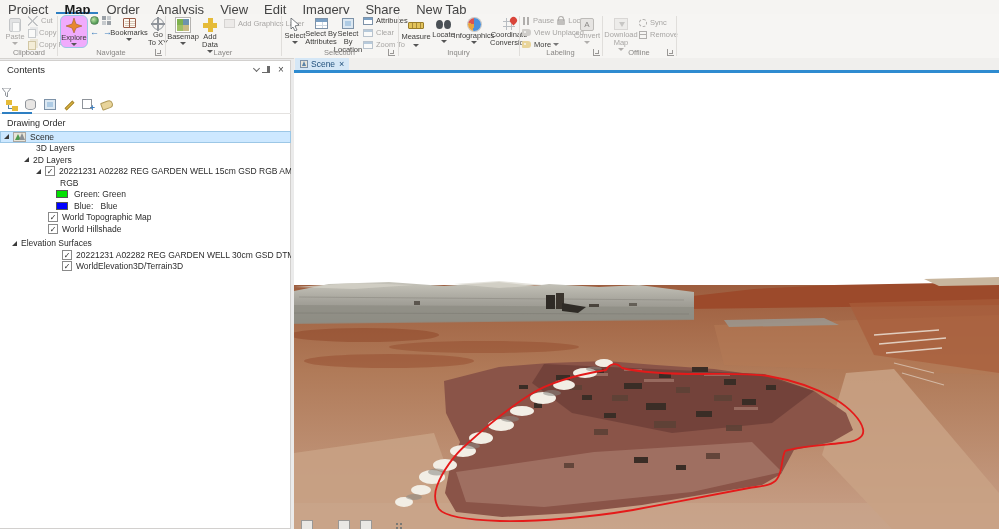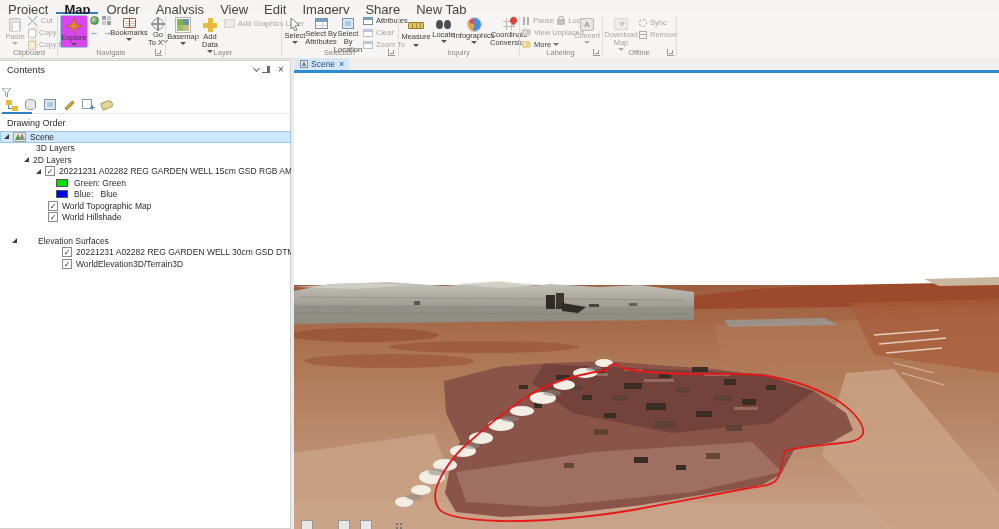--- a/index.html
+++ b/index.html
@@ -10,21 +10,21 @@
   #ribbon-tabs { position:absolute; left:0; top:0; width:999px; height:14px; background:#f5f4f2; }
   .rtab { float:left; font-size:13px; color:#444; padding:2px 8px 0 8px; height:14px; cursor:default; }
   .rtab.active { color:#1a1a1a; font-weight:bold; border-bottom:2px solid #2e7fc2; }
   #ribbon-body { position:absolute; left:0; top:14px; width:999px; height:45px; background:#f6f5f3; border-bottom:1px solid #d5d3d0; }
   .rb-group { position:absolute; top:0; height:44px; }
   .rb-divider { position:absolute; top:2px; height:40px; width:1px; background:#e0dedb; }
   .rb-label { position:absolute; left:0; right:0; bottom:1px; text-align:center; font-size:7.5px; color:#8a8886; }
   .rb-row { position:absolute; left:0; top:1px; display:flex; align-items:flex-start; }
   .btn-lg { display:flex; flex-direction:column; align-items:center; padding-top:2px; height:33px; border:1px solid transparent; border-radius:2px; }
   .btn-lg .lbl { font-size:7.5px; line-height:8px; color:#3c3b39; text-align:center; margin-top:1px; white-space:pre-line; }
-  .btn-lg.hl { background:#d946ef; border-color:#9cc7e6; }
+  .btn-lg.hl { background:#f0abfc; border-color:#9cc7e6;border-radius:6px; }
   .btn-sm { display:flex; align-items:center; height:11px; margin:0 0 1px 0; }
   .btn-sm .lbl { font-size:7.5px; color:#3c3b39; margin-left:3px; white-space:nowrap; }
   .dis .lbl, .lbl.dis { color:#a8a6a4; }
   .caret { width:0; height:0; border-left:3px solid transparent; border-right:3px solid transparent; border-top:3px solid #555; margin-top:1px; }
   .caret.dis { border-top-color:#b0aeac; }
   .caret-inline { display:inline-block; width:0; height:0; border-left:3px solid transparent; border-right:3px solid transparent; border-top:3px solid #777; margin-left:2px; }
   .launcher { position:absolute; bottom:2px; width:7px; height:7px; border-left:1px solid #9a9896; border-bottom:1px solid #9a9896; }
   .launcher::after { content:""; position:absolute; left:1px; bottom:1px; width:3px; height:3px; border-right:1px solid #9a9896; border-bottom:1px solid #9a9896; }
 
   
@@ -418,37 +418,40 @@
     </div>
     <div class="trow" style="padding-left:24px;">
       <div class="exp"></div>
       <div class="tlabel">2D Layers</div>
     </div>
     <div class="trow" style="padding-left:36px;">
       <div class="exp"></div>
       <div class="cbx">✓</div>
       <div class="tlabel">20221231 A02282 REG GARDEN WELL 15cm GSD RGB AMG84Z51.ecw</div>
     </div>
+    <div class="trow" style="padding-left:60px;">
+      <div class="tlabel">RGB</div>
+    </div>
     <div class="trow" style="padding-left:56px;">
       <div class="swatch sw-green"></div>
       <div class="tlabel">Green: Green</div>
     </div>
     <div class="trow" style="padding-left:56px;">
       <div class="swatch sw-blue"></div>
       <div class="tlabel">Blue:   Blue</div>
     </div>
     <div class="trow" style="padding-left:48px;">
       <div class="cbx">✓</div>
       <div class="tlabel">World Topographic Map</div>
     </div>
     <div class="trow" style="padding-left:48px;">
       <div class="cbx">✓</div>
       <div class="tlabel">World Hillshade</div>
     </div>
-    <div class="trow" style="padding-left:12px; margin-top:12px;gap:17px;">
+    <div class="trow" style="padding-left:12px; margin-top:3px;">
       <div class="exp"></div>
       <div class="tlabel">Elevation Surfaces</div>
     </div>
     <div class="trow" style="padding-left:62px;">
       <div class="cbx">✓</div>
       <div class="tlabel">20221231 A02282 REG GARDEN WELL 30cm GSD DTM AMG84Z51.tif</div>
     </div>
     <div class="trow" style="padding-left:62px;">
       <div class="cbx">✓</div>
       <div class="tlabel">WorldElevation3D/Terrain3D</div>

